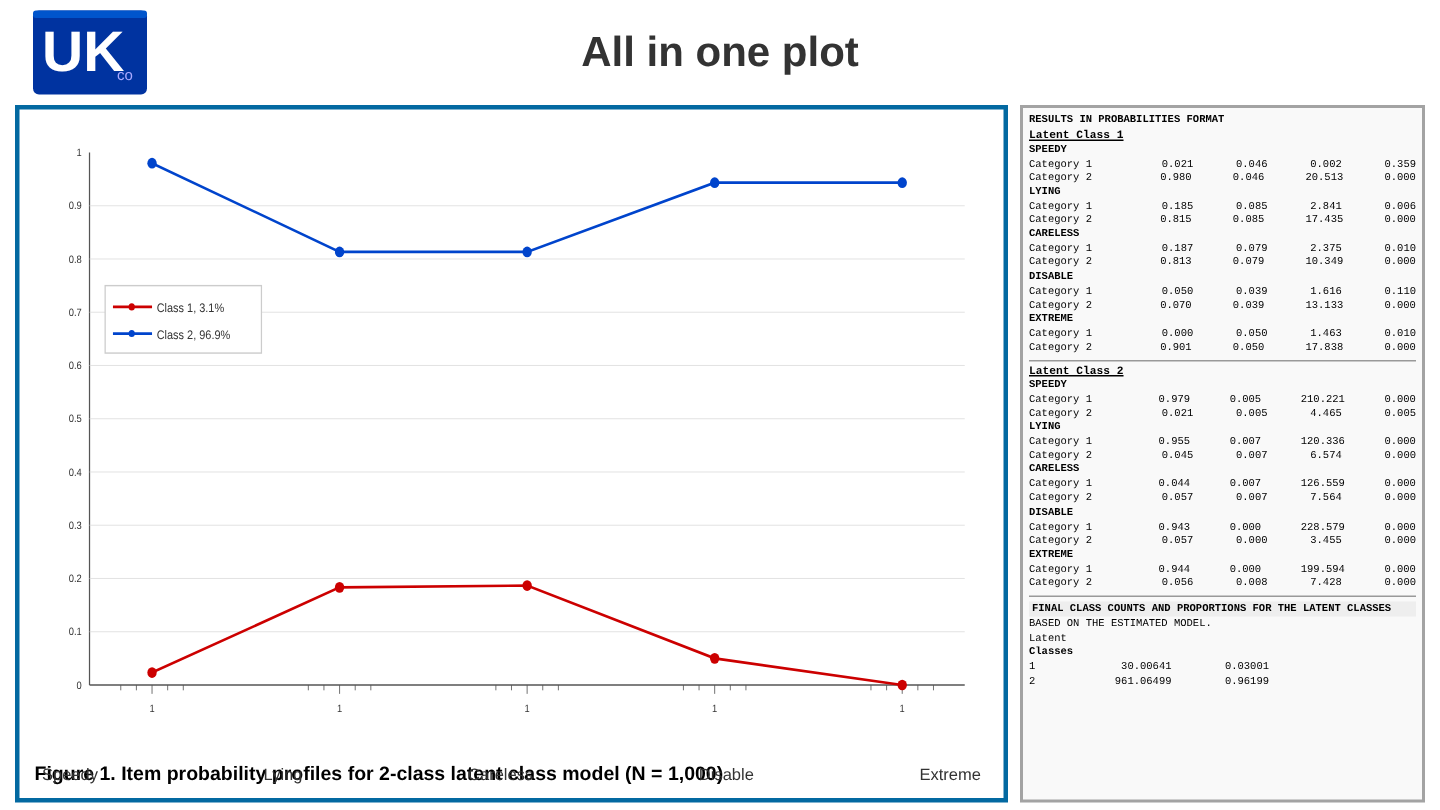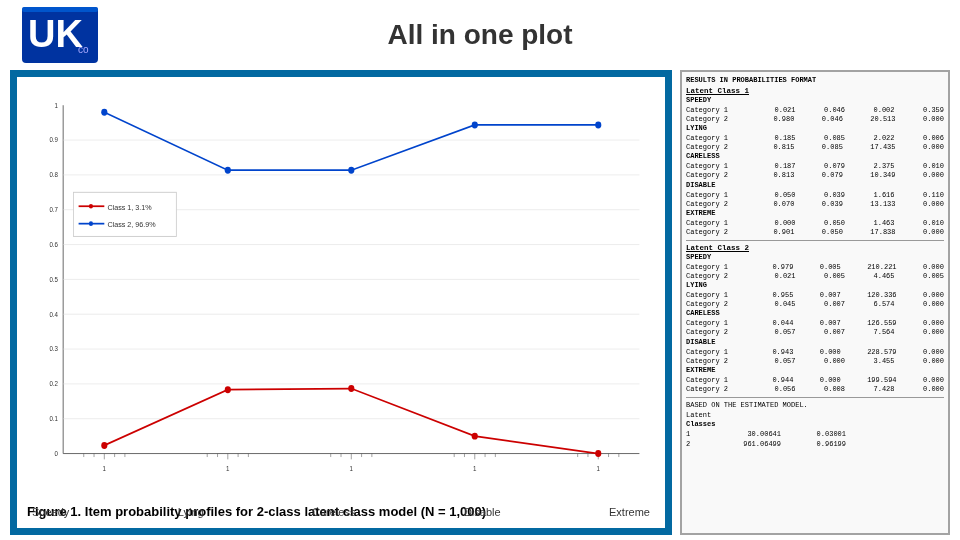--- a/index.html
+++ b/index.html
@@ -48,21 +48,21 @@
       padding: 0 10px 5px 10px;
       gap: 8px;
       height: 470px;
     }
 
     
     #chart-area {
       flex: 1;
       display: flex;
       flex-direction: column;
-      border: 7px solid #0369a1;
+      border: 3px solid #0369a1;
       padding: 5px;
       background: #fff;
       position: relative;
     }
 
     #chart-svg-container {
       flex: 1;
       position: relative;
     }
 
@@ -293,21 +293,21 @@
         <span>0.046</span>
         <span>20.513</span>
         <span>0.000</span>
     </div>
 
     <div class="stats-section-title">LYING</div>
     <div class="stats-row">
       <span class="stats-label">Category 1</span>
       <span>0.185</span>
         <span>0.085</span>
-        <span>2.022</span>
+        <span>2.841</span>
         <span>0.006</span>
     </div>
     <div class="stats-row">
       <span class="stats-label">Category 2</span>
       <span>0.815</span>
         <span>0.085</span>
         <span>17.435</span>
         <span>0.000</span>
     </div>
 
@@ -438,20 +438,21 @@
     <div class="stats-row">
       <span class="stats-label">Category 2</span>
       <span>0.056</span>
         <span>0.008</span>
         <span>7.428</span>
         <span>0.000</span>
     </div>
 
     <div class="stats-divider"></div>
 
+    <div class="stats-final-title">FINAL CLASS COUNTS AND PROPORTIONS FOR THE LATENT CLASSES</div>
     <div style="font-size:7px; color:#000; margin-bottom:2px;">BASED ON THE ESTIMATED MODEL.</div>
 
     <div style="display:flex; gap:1px; font-size:7px; font-weight:normal; margin-bottom:1px;">
       <span style="width:40px;">Latent</span>
       <span style="width:60px; text-align:right;"></span>
       <span style="width:50px; text-align:right;"></span>
     </div>
     <div style="font-size:7px; font-weight:bold; margin-bottom:2px;">Classes</div>
 
     <div class="stats-final-row">

